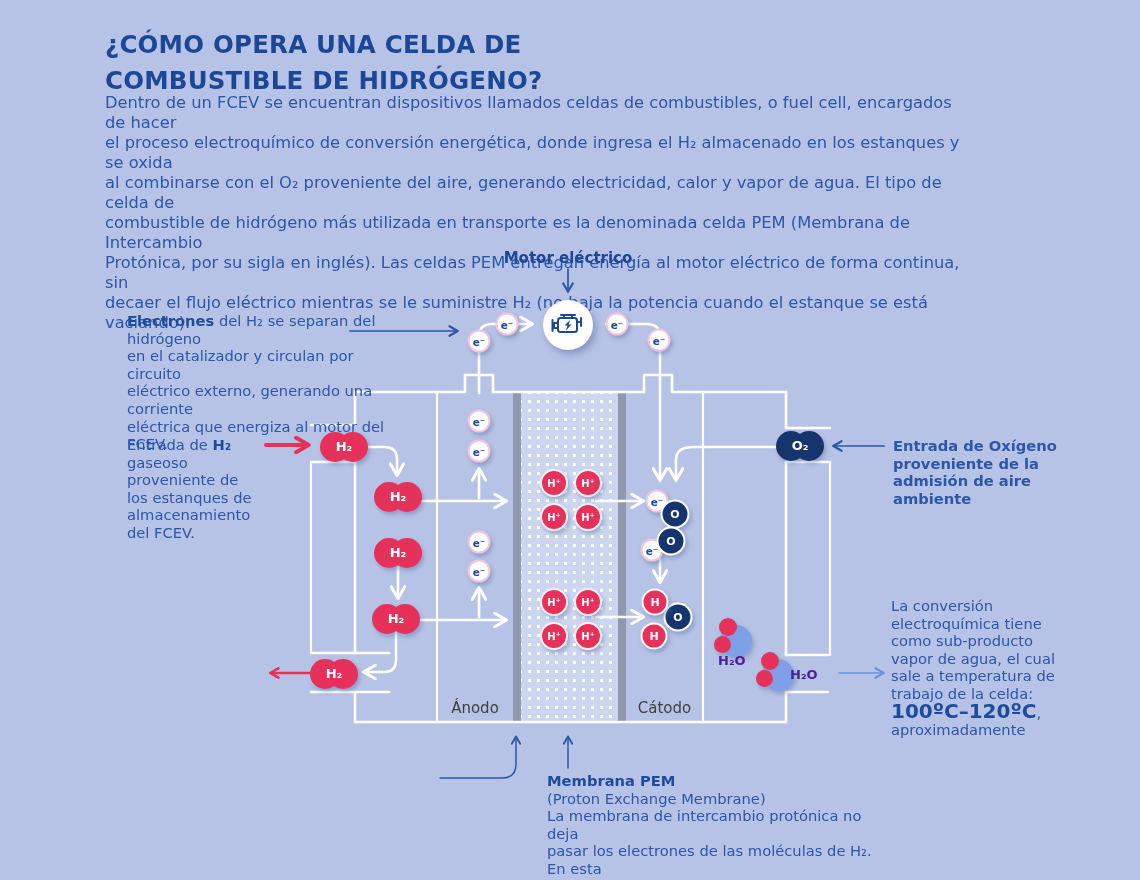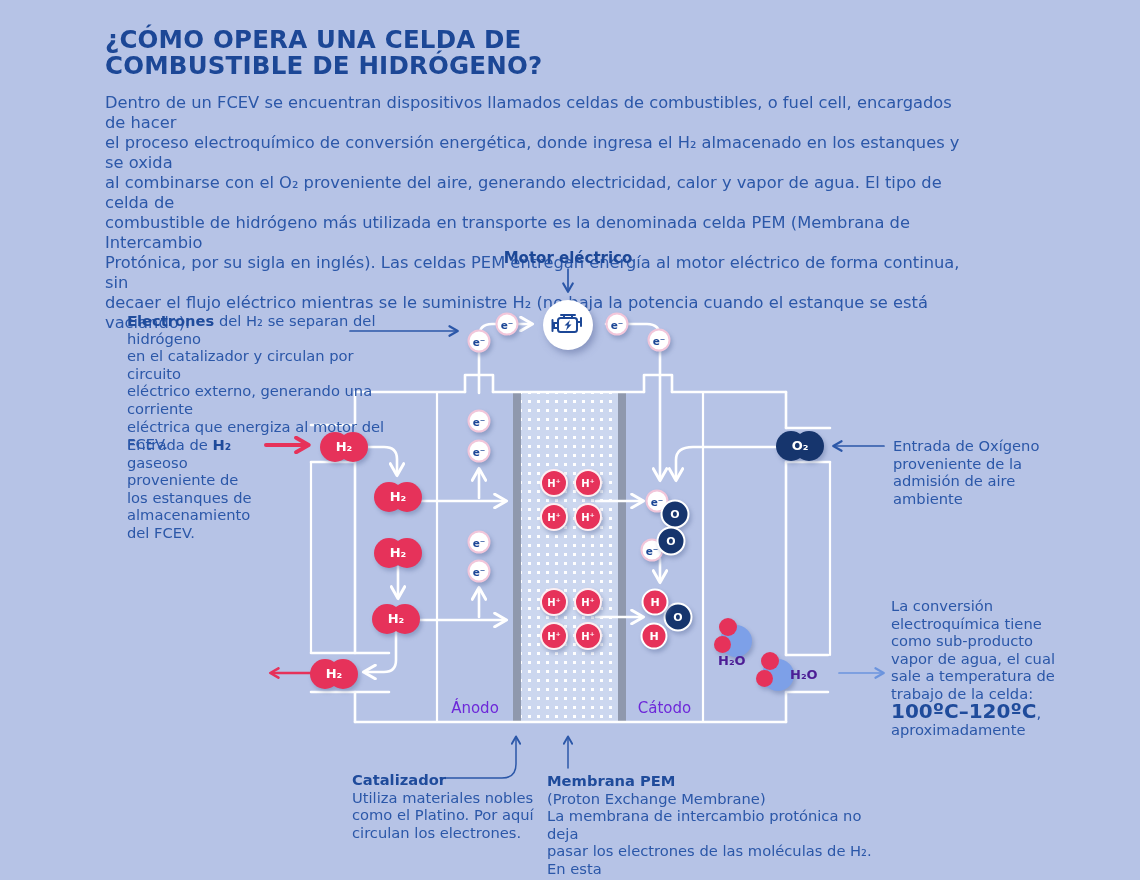--- a/index.html
+++ b/index.html
@@ -7,47 +7,47 @@
     width:1140px;height:880px;
     background:#b6c3e6;
     font-family:"DejaVu Sans","Liberation Sans",sans-serif;
     color:#2b57a8;
   }
   #canvas{position:relative;width:1140px;height:880px;overflow:hidden;}
 
   
   #page-title{
     position:absolute;left:105px;top:27px;
-    font-size:24.5px;line-height:26px;font-weight:bold;color:#1c4796;
+    font-size:24.5px;line-height:36px;font-weight:bold;color:#1c4796;
     letter-spacing:.2px;white-space:pre-line;
   }
   #intro-paragraph{
     position:absolute;left:105px;top:93px;width:860px;
     font-size:16.3px;line-height:20px;color:#2b57a8;white-space:pre-line;
   }
   .ann{
     position:absolute;font-size:14.7px;line-height:17.6px;color:#2b57a8;
     white-space:pre-line;
   }
   .ann b{font-weight:bold;color:#1f4b9b;}
   #ann-electrones{left:127px;top:312px;width:270px;}
   #ann-entrada-h2{left:127px;top:436px;width:150px;}
   #ann-salida-h2{left:127px;top:656px;width:160px;}
-  #ann-entrada-o2{left:893px;top:437px;width:170px;}
+  #ann-entrada-o2{left:893px;top:437px;width:170px;font-weight:bold;}
   #ann-conversion{left:891px;top:597px;width:180px;}
   #ann-conversion b{font-size:20px;}
   #ann-catalizador{left:352px;top:771px;width:190px;}
   #ann-membrana{left:547px;top:772px;width:330px;}
 
   #motor-label{
     position:absolute;left:468px;top:249px;width:200px;text-align:center;
     font-size:15px;font-weight:bold;color:#1c4796;
   }
   .electrode-label{
-    position:absolute;top:699px;font-size:15px;color:#6d28d9;text-align:center;
+    position:absolute;top:699px;font-size:15px;color:#404040;text-align:center;
   }
   #anode-label{left:437px;width:76px;}
   #cathode-label{left:626px;width:77px;}
 
   
   .strip{position:absolute;top:392px;width:8px;height:330px;background:#8f98ad;}
   #strip-left{left:513px;}
   #strip-right{left:618px;}
   #membrane{
     position:absolute;left:521px;top:392px;width:97px;height:330px;
@@ -283,23 +283,19 @@
 admisión de aire
 ambiente</div>
   <div class="ann" id="ann-conversion">La conversión
 electroquímica tiene
 como sub-producto
 vapor de agua, el cual
 sale a temperatura de
 trabajo de la celda:
 <b>100ºC–120ºC</b>,
 aproximadamente</div>
-  <div class="ann" id="ann-catalizador"><b>Catalizador</b>
-Utiliza materiales nobles
-como el Platino. Por aquí
-circulan los electrones.</div>
   <div class="ann" id="ann-membrana"><b>Membrana PEM</b>
 (Proton Exchange Membrane)
 La membrana de intercambio protónica no deja
 pasar los electrones de las moléculas de H₂. En esta
 liberación de electrones no ocurre combustión.</div>
 
 </div>
 
 </body></html>

